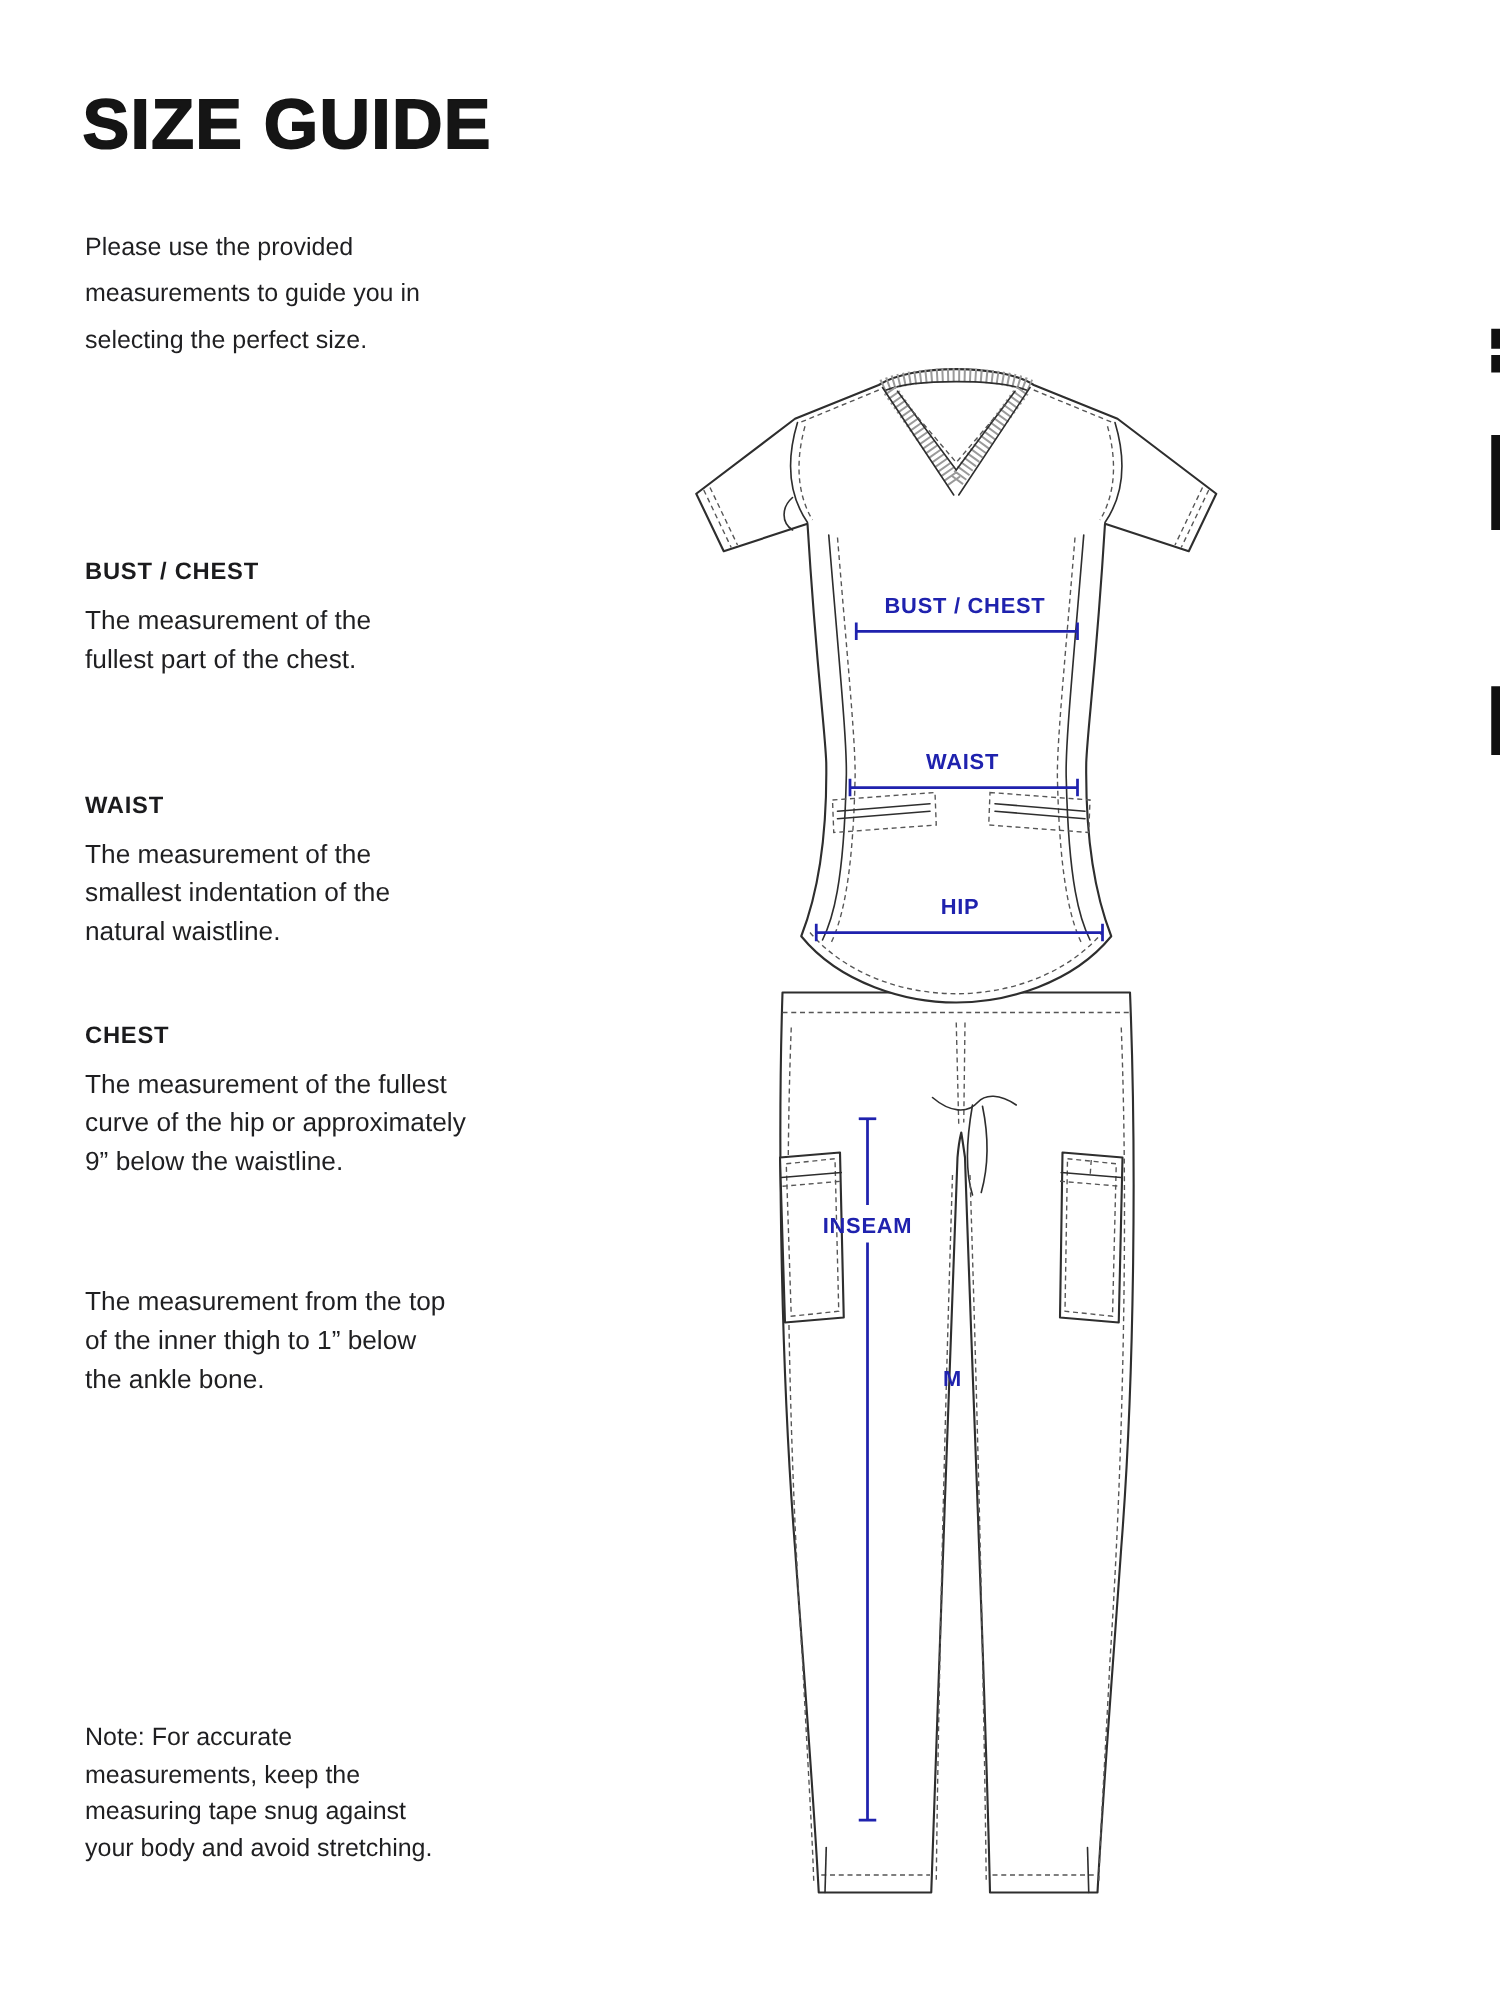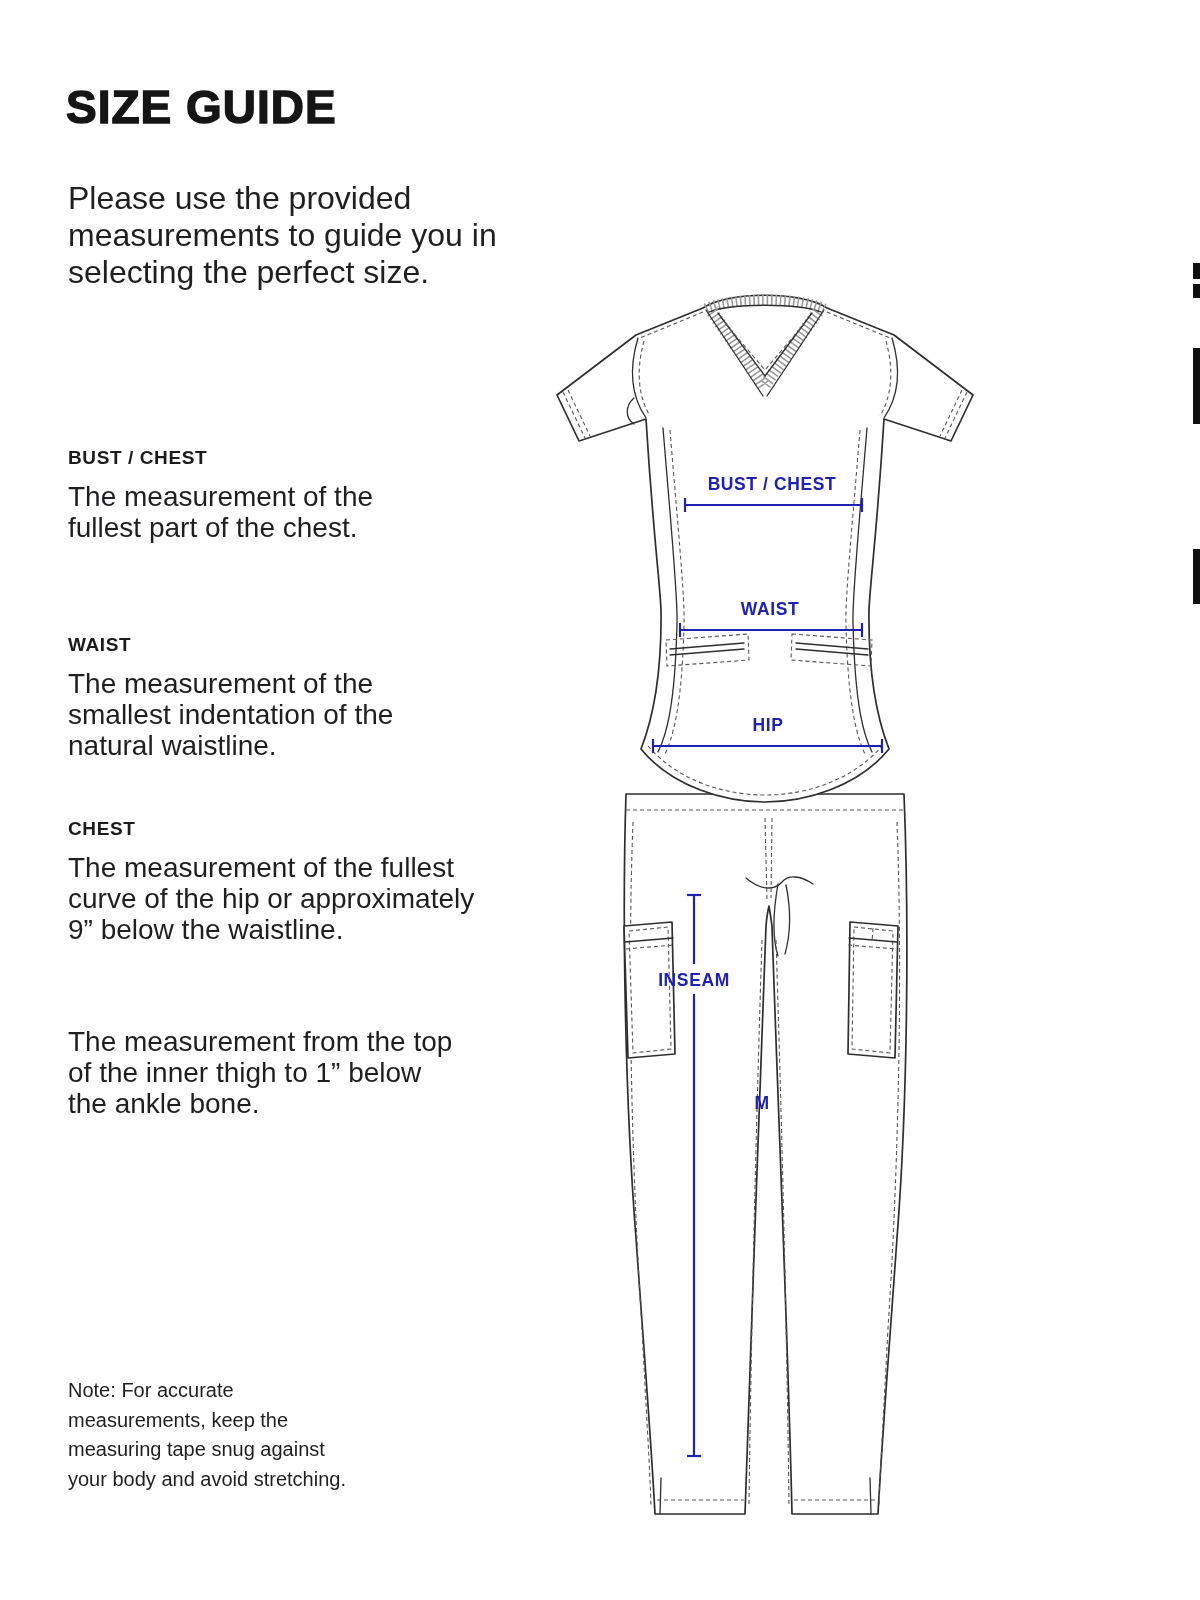--- a/index.html
+++ b/index.html
@@ -1,30 +1,30 @@
 <!DOCTYPE html>
 <html style="--accent: #1f22ae;"><head>
 <meta charset="utf-8">
 <style>
   :root{ --accent:#1f22ae; }
   *{ box-sizing:border-box; }
   html,body{ margin:0; padding:0; background:#ffffff; }
   .page{ position:relative; width:1200px; height:1600px; background:#ffffff; overflow:hidden;
          font-family:"Liberation Sans", sans-serif; color:#1f1f21; }
 
-  .title{ position:absolute; left:66px; top:80px; margin:0;
-          font-size:46px; font-weight:bold; letter-spacing:1px;
+  .title{ position:absolute; left:66px; top:66px; margin:0;
+          font-size:56px; font-weight:bold; letter-spacing:1px;
           color:#151515; -webkit-text-stroke:1.4px #151515; }
 
   .intro{ position:absolute; left:68px; top:180px; margin:0;
-          font-size:32px; line-height:37px; white-space:pre-line; }
+          font-size:20px; line-height:37px; white-space:pre-line; }
 
   .msec{ position:absolute; left:68px; width:460px; }
   .msec h2{ margin:0 0 12px 0; font-size:19px; font-weight:bold; letter-spacing:.6px; color:#1b1b1d; }
-  .msec p{ margin:0; font-size:28px; line-height:31px; white-space:pre-line; }
+  .msec p{ margin:0; font-size:21px; line-height:31px; white-space:pre-line; }
 
   .note{ position:absolute; left:68px; top:1376px; margin:0;
          font-size:20px; line-height:29.5px; white-space:pre-line; }
   .note strong{ font-weight:normal; }
 
   .diagram{ position:absolute; left:520px; top:278px; }
 
   .edge-mark{ position:absolute; right:0; width:7px; background:#101010; }
 
   

